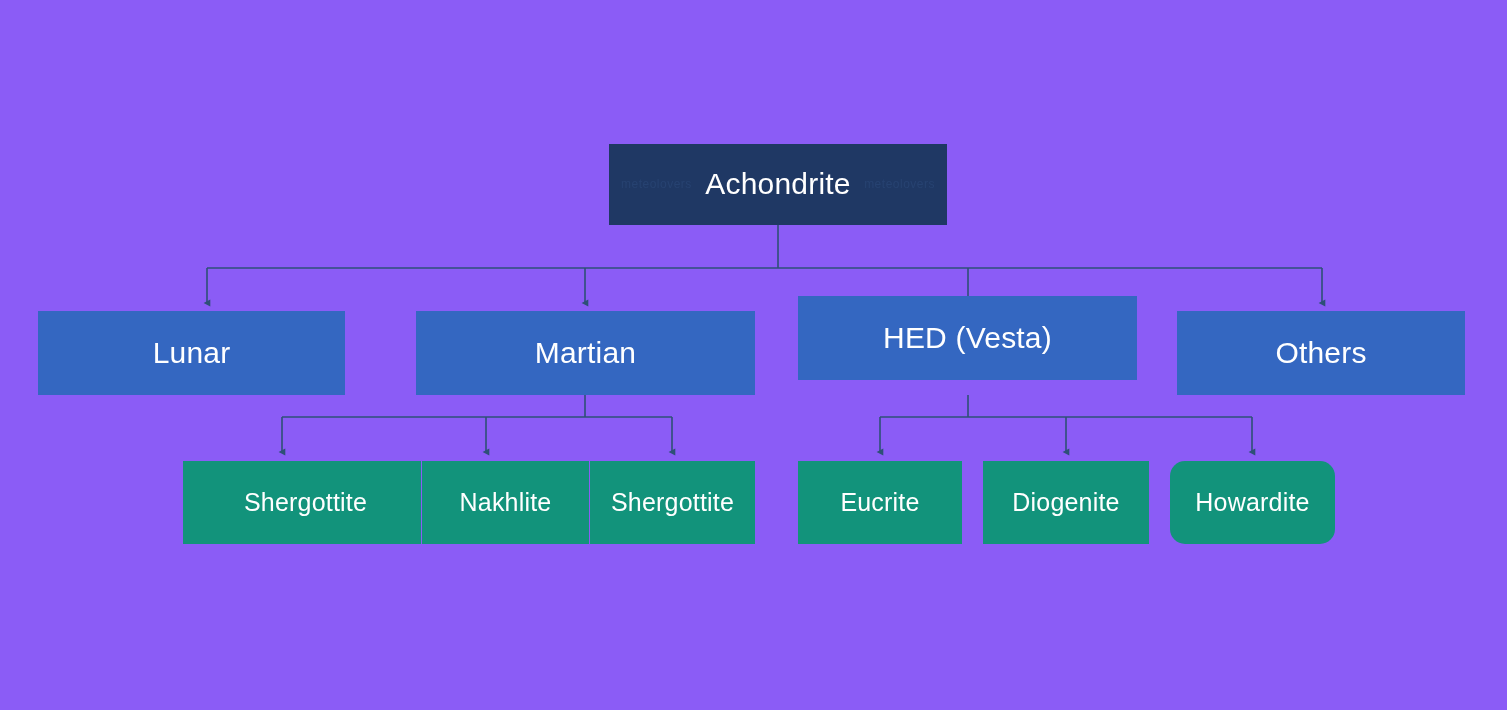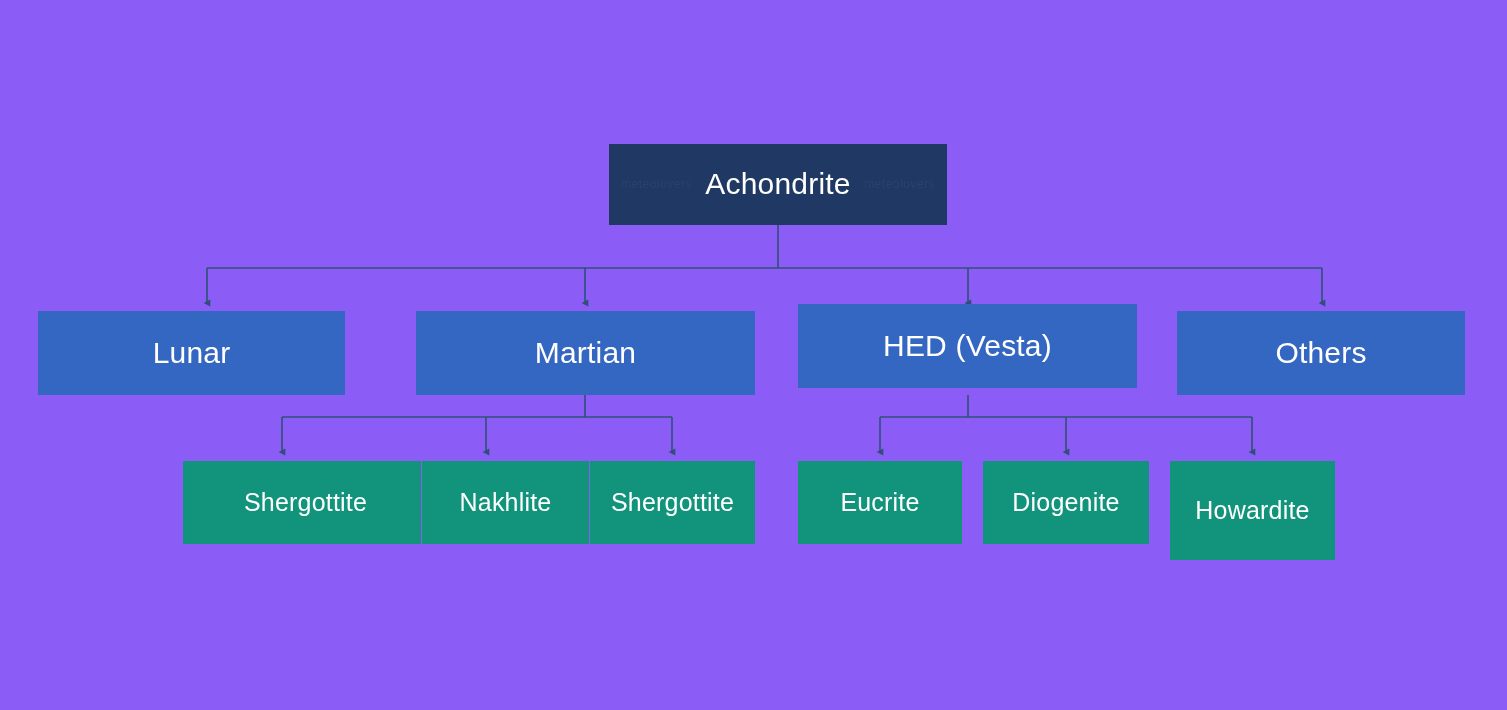--- a/index.html
+++ b/index.html
@@ -115,21 +115,21 @@
   </div>
 
   <div class="node node-l1" style="left:38px; top:311px; width:307px; height:84px;">
     <span class="node-label">Lunar</span>
   </div>
 
   <div class="node node-l1" style="left:416px; top:311px; width:339px; height:84px;">
     <span class="node-label">Martian</span>
   </div>
 
-  <div class="node node-l1" style="left:798px; top:304px; width:339px; height:84px;">
+  <div class="node node-l1" style="left:798px; top:296px; width:339px; height:84px;">
     <span class="node-label">HED (Vesta)</span>
   </div>
 
   <div class="node node-l1" style="left:1177px; top:311px; width:288px; height:84px;">
     <span class="node-label">Others</span>
   </div>
 
   <div class="node node-l2" style="left:183px; top:461px; width:238px; height:83px;padding-left:7px;">
     <span class="node-label">Shergottite</span>
   </div>
@@ -143,17 +143,17 @@
   </div>
 
   <div class="node node-l2" style="left:798px; top:461px; width:164px; height:83px;">
     <span class="node-label">Eucrite</span>
   </div>
 
   <div class="node node-l2" style="left:983px; top:461px; width:166px; height:83px;">
     <span class="node-label">Diogenite</span>
   </div>
 
-  <div class="node node-l2" style="left:1170px; top:461px; width:165px; height:99px;">
+  <div class="node node-l2" style="left:1170px; top:461px; width:165px; height:83px;border-radius:15px;">
     <span class="node-label">Howardite</span>
   </div>
 
 </div>
 
 </body></html>

